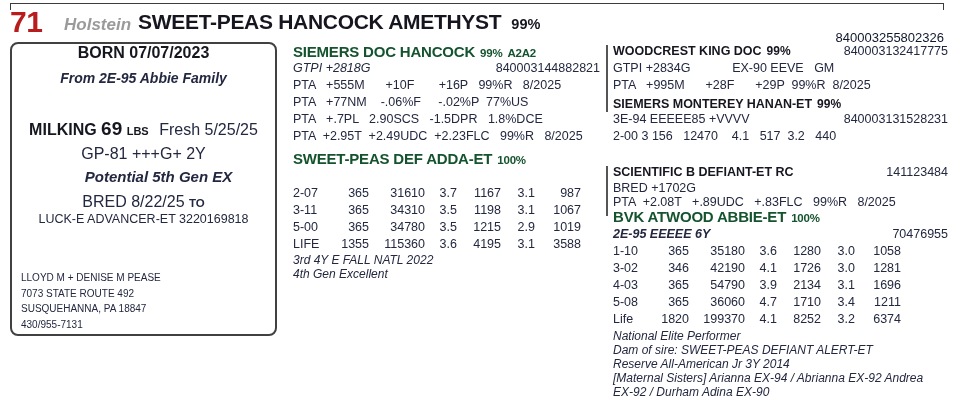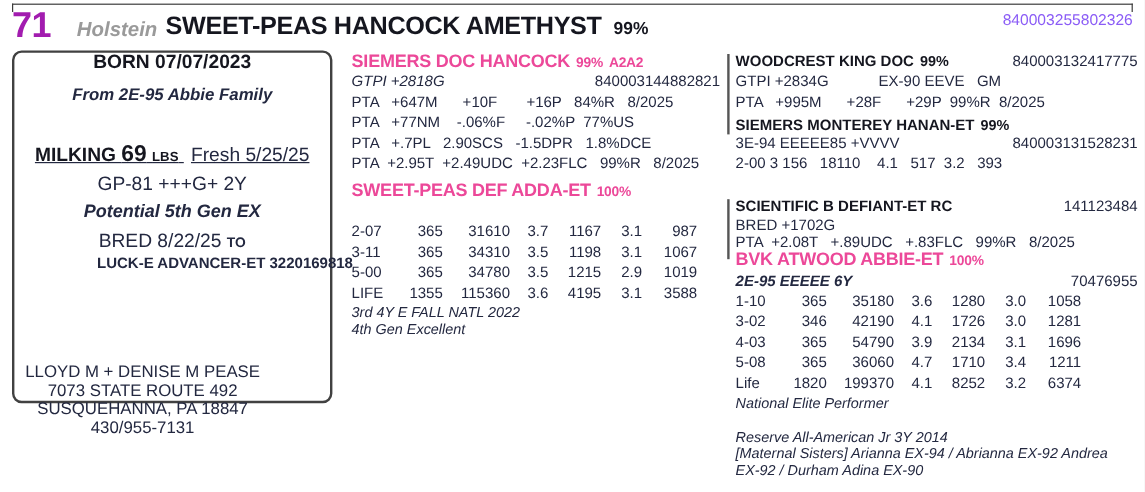--- a/index.html
+++ b/index.html
@@ -6,52 +6,52 @@
   .page{
     position:relative;width:954px;height:410px;background:#ffffff;
     font-family:"Liberation Sans", sans-serif;color:#232840;overflow:hidden;
   }
   
   .top-rule{position:absolute;left:10px;top:3px;width:934px;height:1px;background:#3c3c3c;}
   .top-rule .tick{position:absolute;top:0;width:1px;height:7px;background:#3c3c3c;}
   .top-rule .tick.left{left:0;}
   .top-rule .tick.right{right:0;}
   
-  .lot{position:absolute;left:10px;top:5px;font-size:30px;font-weight:700;color:#a21caf;letter-spacing:-0.5px;}
+  .lot{position:absolute;left:10px;top:5px;font-size:30px;font-weight:700;color:#b91c1c;letter-spacing:-0.5px;}
   .breed{position:absolute;left:64px;top:15px;font-size:17px;font-weight:700;font-style:italic;color:#9a9a9a;}
   .title-line{position:absolute;left:138px;top:10px;white-space:nowrap;}
   .title-line .animal-name{font-size:21px;font-weight:700;color:#15161f;letter-spacing:-0.3px;}
   .title-line .name-pct{font-size:14.5px;font-weight:700;color:#15161f;margin-left:10px;}
-  .header-reg{position:absolute;right:10px;top:9px;font-size:13px;color:#8b5cf6;}
+  .header-reg{position:absolute;right:10px;top:30px;font-size:13px;color:#0f172a;}
   
   .info-box{position:absolute;left:10px;top:42px;width:263px;height:290px;
     border:2px solid #414141;border-radius:8px;}
   .ib{position:absolute;left:0;width:100%;text-align:center;white-space:nowrap;}
   .ib-born{top:0;font-size:16px;font-weight:700;color:#15161f;}
   .ib-family{top:26px;font-size:14px;font-weight:700;font-style:italic;}
-  .ib-milking{top:74px;font-size:16px;text-decoration:underline;}
+  .ib-milking{top:74px;font-size:16px;}
   .ib-milking .lbl{font-weight:700;color:#15161f;}
   .ib-milking .val{font-weight:700;font-size:19px;color:#15161f;}
   .ib-milking .unit{font-weight:700;font-size:11px;color:#15161f;}
   .ib-milking .fresh{font-weight:400;margin-left:6px;}
   .ib-score{top:101px;font-size:16px;font-weight:400;}
-  .ib-potential{top:124px;font-size:15px;font-weight:700;font-style:italic;}
+  .ib-potential{top:124px;font-size:15px;font-weight:700;font-style:italic;margin-left:15px;}
   .ib-bred{top:149px;font-size:16px;}
   .ib-bred .d{font-weight:400;}
   .ib-bred .to{font-size:11.5px;font-weight:700;}
-  .ib-service{top:168px;font-size:12.5px;font-weight:700;padding-left:44px;}
-  .owner{position:absolute;left:9px;top:226px;text-align:center;font-size:14px;line-height:15.5px;white-space:nowrap;margin-top:32px;}
+  .ib-service{top:168px;font-size:12.5px;font-weight:400;}
+  .owner{position:absolute;left:9px;top:226px;text-align:left;font-size:10px;line-height:15.5px;white-space:nowrap;}
   
   .col{position:absolute;top:0;height:410px;}
   .col-mid{left:293px;width:307px;}
   .col-right{left:613px;width:335px;}
   .row{position:absolute;left:0;width:100%;white-space:nowrap;}
   .flexrow{display:flex;justify-content:space-between;align-items:baseline;}
   .pre{white-space:pre;}
-  .ped-name{font-size:15px;font-weight:700;color:#ec4899;letter-spacing:-0.2px;}
+  .ped-name{font-size:15px;font-weight:700;color:#14532d;letter-spacing:-0.2px;}
   .ped-name .pct{font-size:11.5px;margin-left:5px;}
   .ped-name .a2{font-size:11.5px;margin-left:5px;}
   .sm-name{font-size:12.5px;font-weight:700;color:#15161f;}
   .sm-name .pct{font-size:12px;margin-left:5px;font-weight:700;}
   .it{font-style:italic;}
   .bold-it{font-style:italic;font-weight:700;}
   .t12{font-size:12.5px;}
   .reg-num{font-size:12.5px;font-weight:400;font-style:normal;}
   .note{font-size:12px;font-style:italic;}
   
@@ -106,21 +106,21 @@
   </div>
 
   <div class="col col-mid">
     <div class="row ped-name" style="top:43px">
       <span>SIEMERS DOC HANCOCK</span><span class="pct">99%</span><span class="a2">A2A2</span>
     </div>
     <div class="row flexrow t12" style="top:61px">
       <span class="it">GTPI +2818G</span>
       <span class="reg-num">840003144882821</span>
     </div>
-    <div class="row t12 pre" style="top:78px">PTA   +647M      +10F       +16P   84%R   8/2025</div>
+    <div class="row t12 pre" style="top:78px">PTA   +555M      +10F       +16P   99%R   8/2025</div>
     <div class="row t12 pre" style="top:95px">PTA   +77NM    -.06%F     -.02%P  77%US</div>
     <div class="row t12 pre" style="top:112px">PTA   +.7PL   2.90SCS   -1.5DPR   1.8%DCE</div>
     <div class="row t12 pre" style="top:129px">PTA  +2.95T  +2.49UDC  +2.23FLC   99%R   8/2025</div>
 
     <div class="row ped-name" style="top:150px">
       <span>SWEET-PEAS DEF ADDA-ET</span><span class="pct">100%</span>
     </div>
     <div class="row rec-row" style="top:186px">
         <span>2-07</span>
         <span>365</span>
@@ -172,21 +172,21 @@
     <div class="row t12 pre" style="top:61px">GTPI +2834G            EX-90 EEVE   GM</div>
     <div class="row t12 pre" style="top:78px">PTA   +995M      +28F      +29P  99%R  8/2025</div>
 
     <div class="row sm-name" style="top:97px">
       <span>SIEMERS MONTEREY HANAN-ET</span><span class="pct">99%</span>
     </div>
     <div class="row flexrow t12" style="top:112px">
       <span>3E-94 EEEEE85 +VVVV</span>
       <span class="reg-num">840003131528231</span>
     </div>
-    <div class="row t12 pre" style="top:129px">2-00 3 156   18110    4.1   517  3.2   393</div>
+    <div class="row t12 pre" style="top:129px">2-00 3 156   12470    4.1   517  3.2   440</div>
 
     <div class="row flexrow" style="top:165px">
       <span class="sm-name">SCIENTIFIC B DEFIANT-ET RC</span>
       <span class="reg-num">141123484</span>
     </div>
     <div class="row t12" style="top:181px">BRED +1702G</div>
     <div class="row t12 pre" style="top:195px">PTA  +2.08T   +.89UDC   +.83FLC   99%R   8/2025</div>
 
     <div class="row ped-name" style="top:208px">
       <span>BVK ATWOOD ABBIE-ET</span><span class="pct">100%</span>
@@ -234,18 +234,19 @@
     <div class="row rec-row" style="top:312px">
         <span>Life</span>
         <span>1820</span>
         <span>199370</span>
         <span>4.1</span>
         <span>8252</span>
         <span>3.2</span>
         <span>6374</span>
       </div>
     <div class="row note" style="top:329px">National Elite Performer</div>
+    <div class="row note" style="top:343px">Dam of sire: SWEET-PEAS DEFIANT ALERT-ET</div>
     <div class="row note" style="top:357px">Reserve All-American Jr 3Y 2014</div>
     <div class="row note" style="top:371px">[Maternal Sisters] Arianna EX-94 / Abrianna EX-92 Andrea</div>
     <div class="row note" style="top:385px">EX-92 / Durham Adina EX-90</div>
   </div>
 
 </div>
 
 </body></html>

